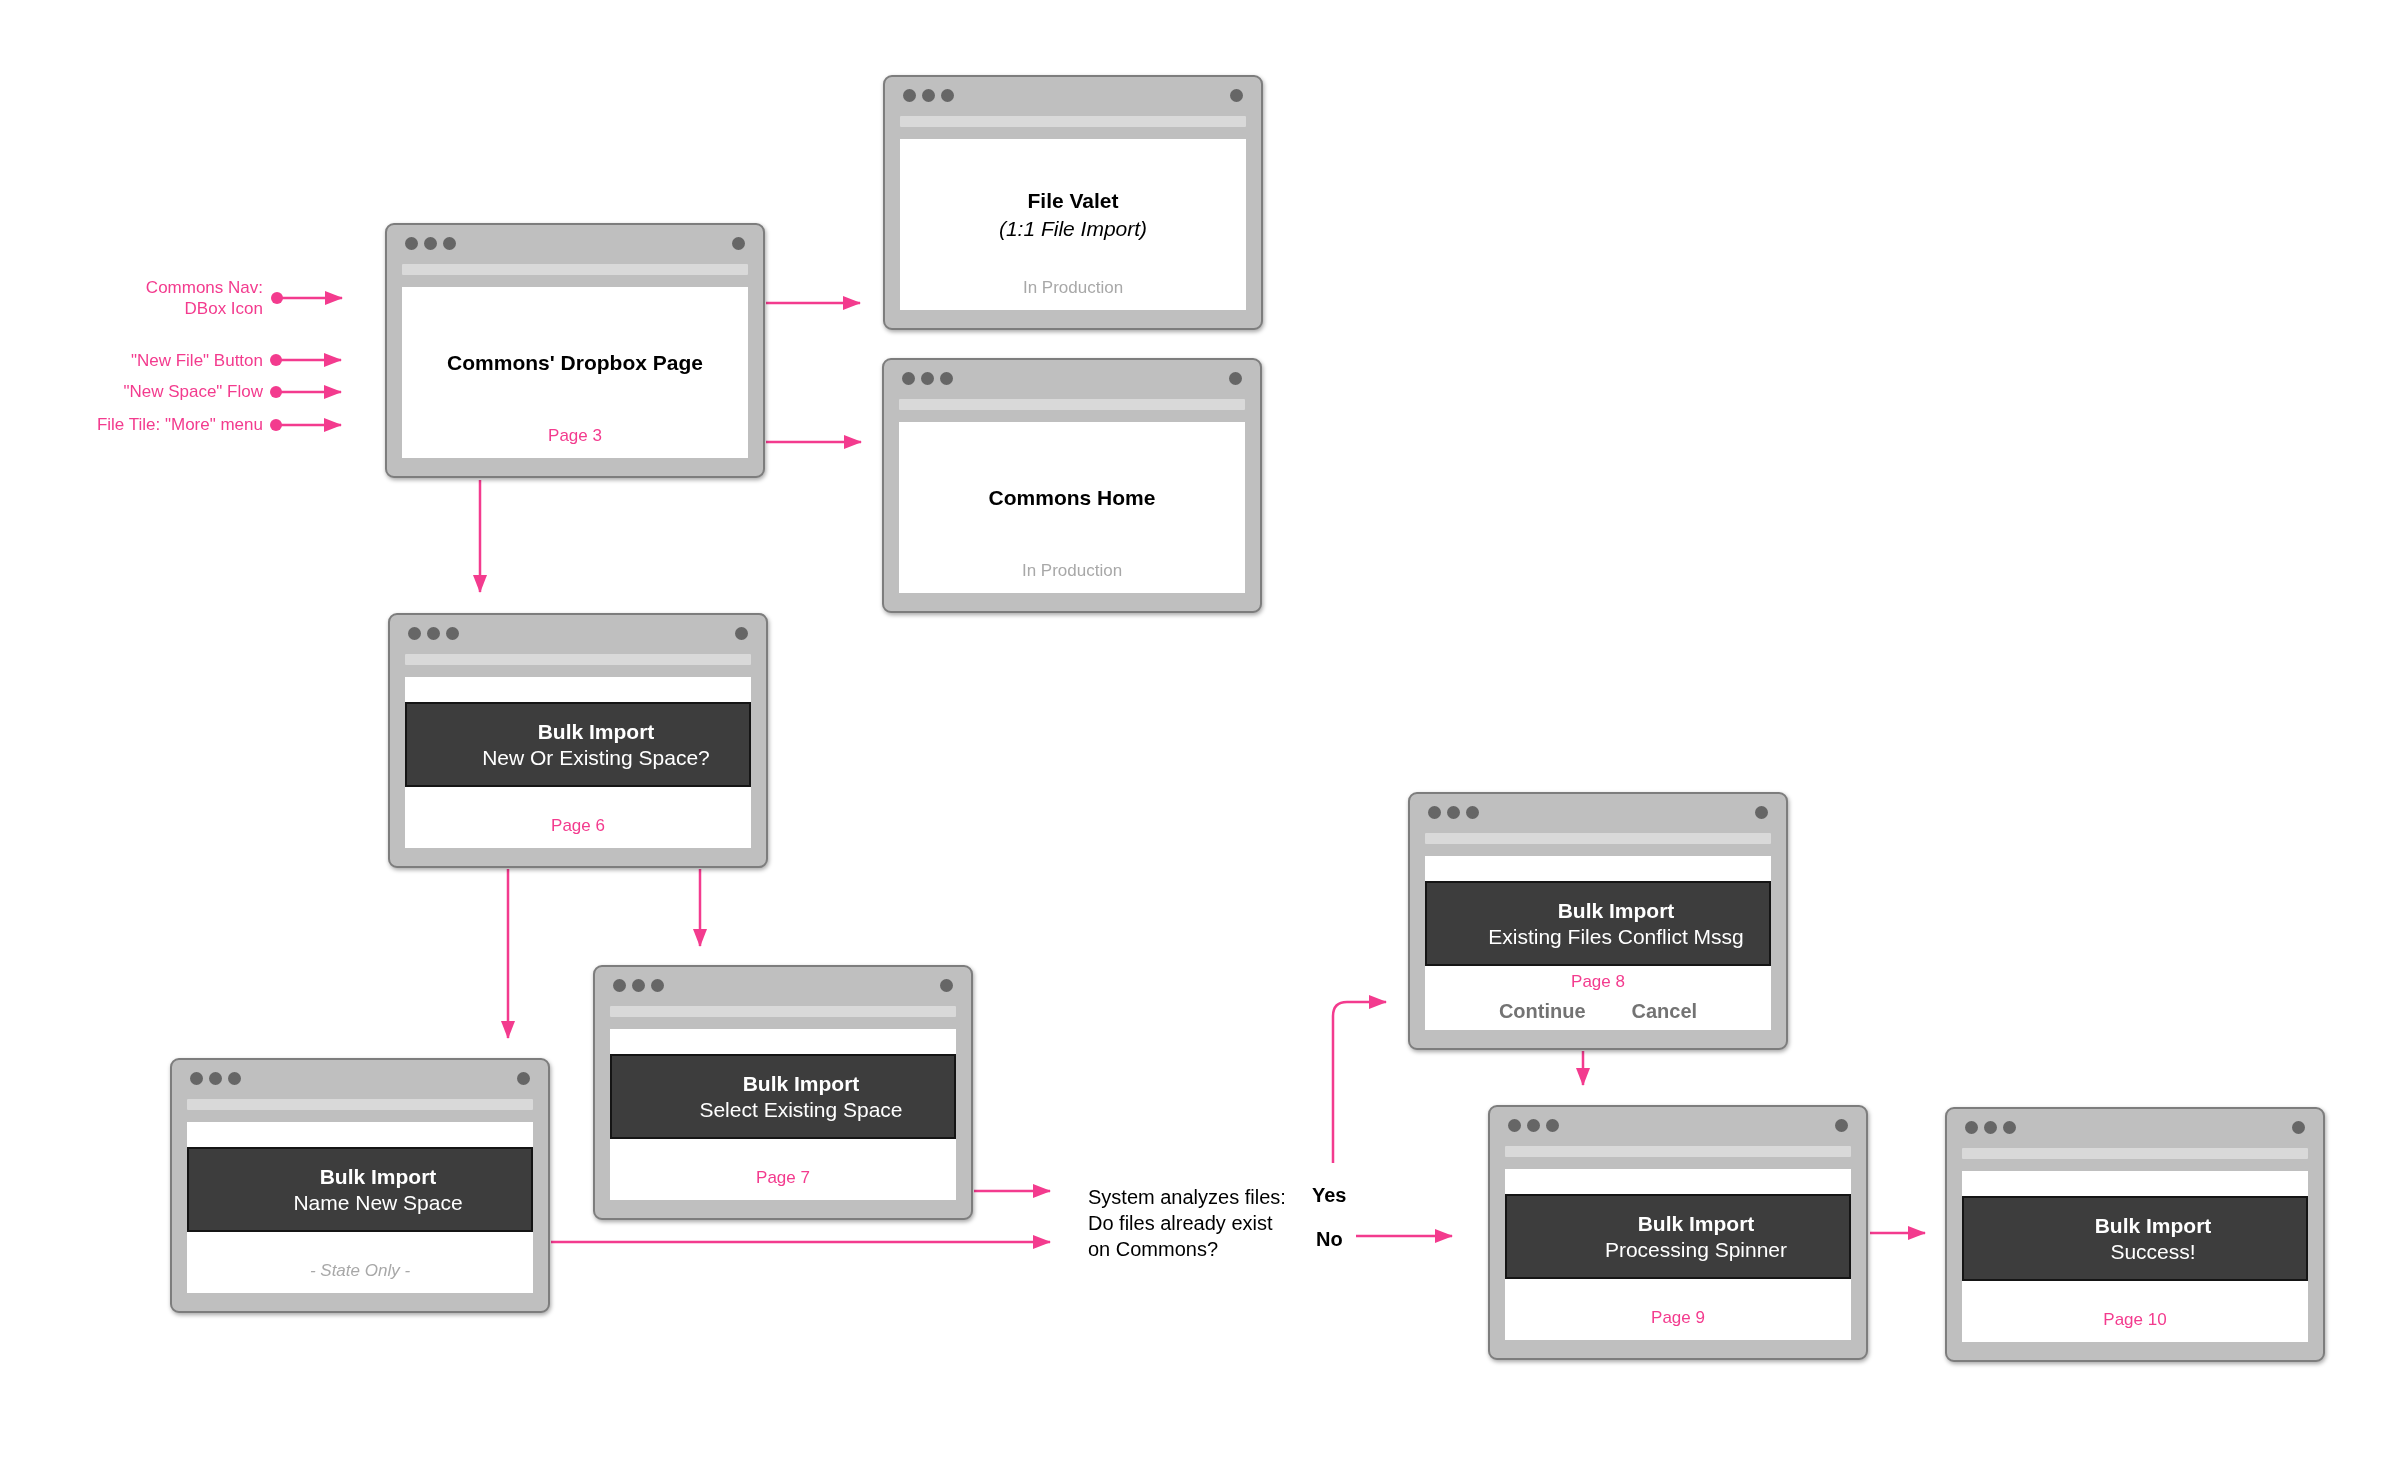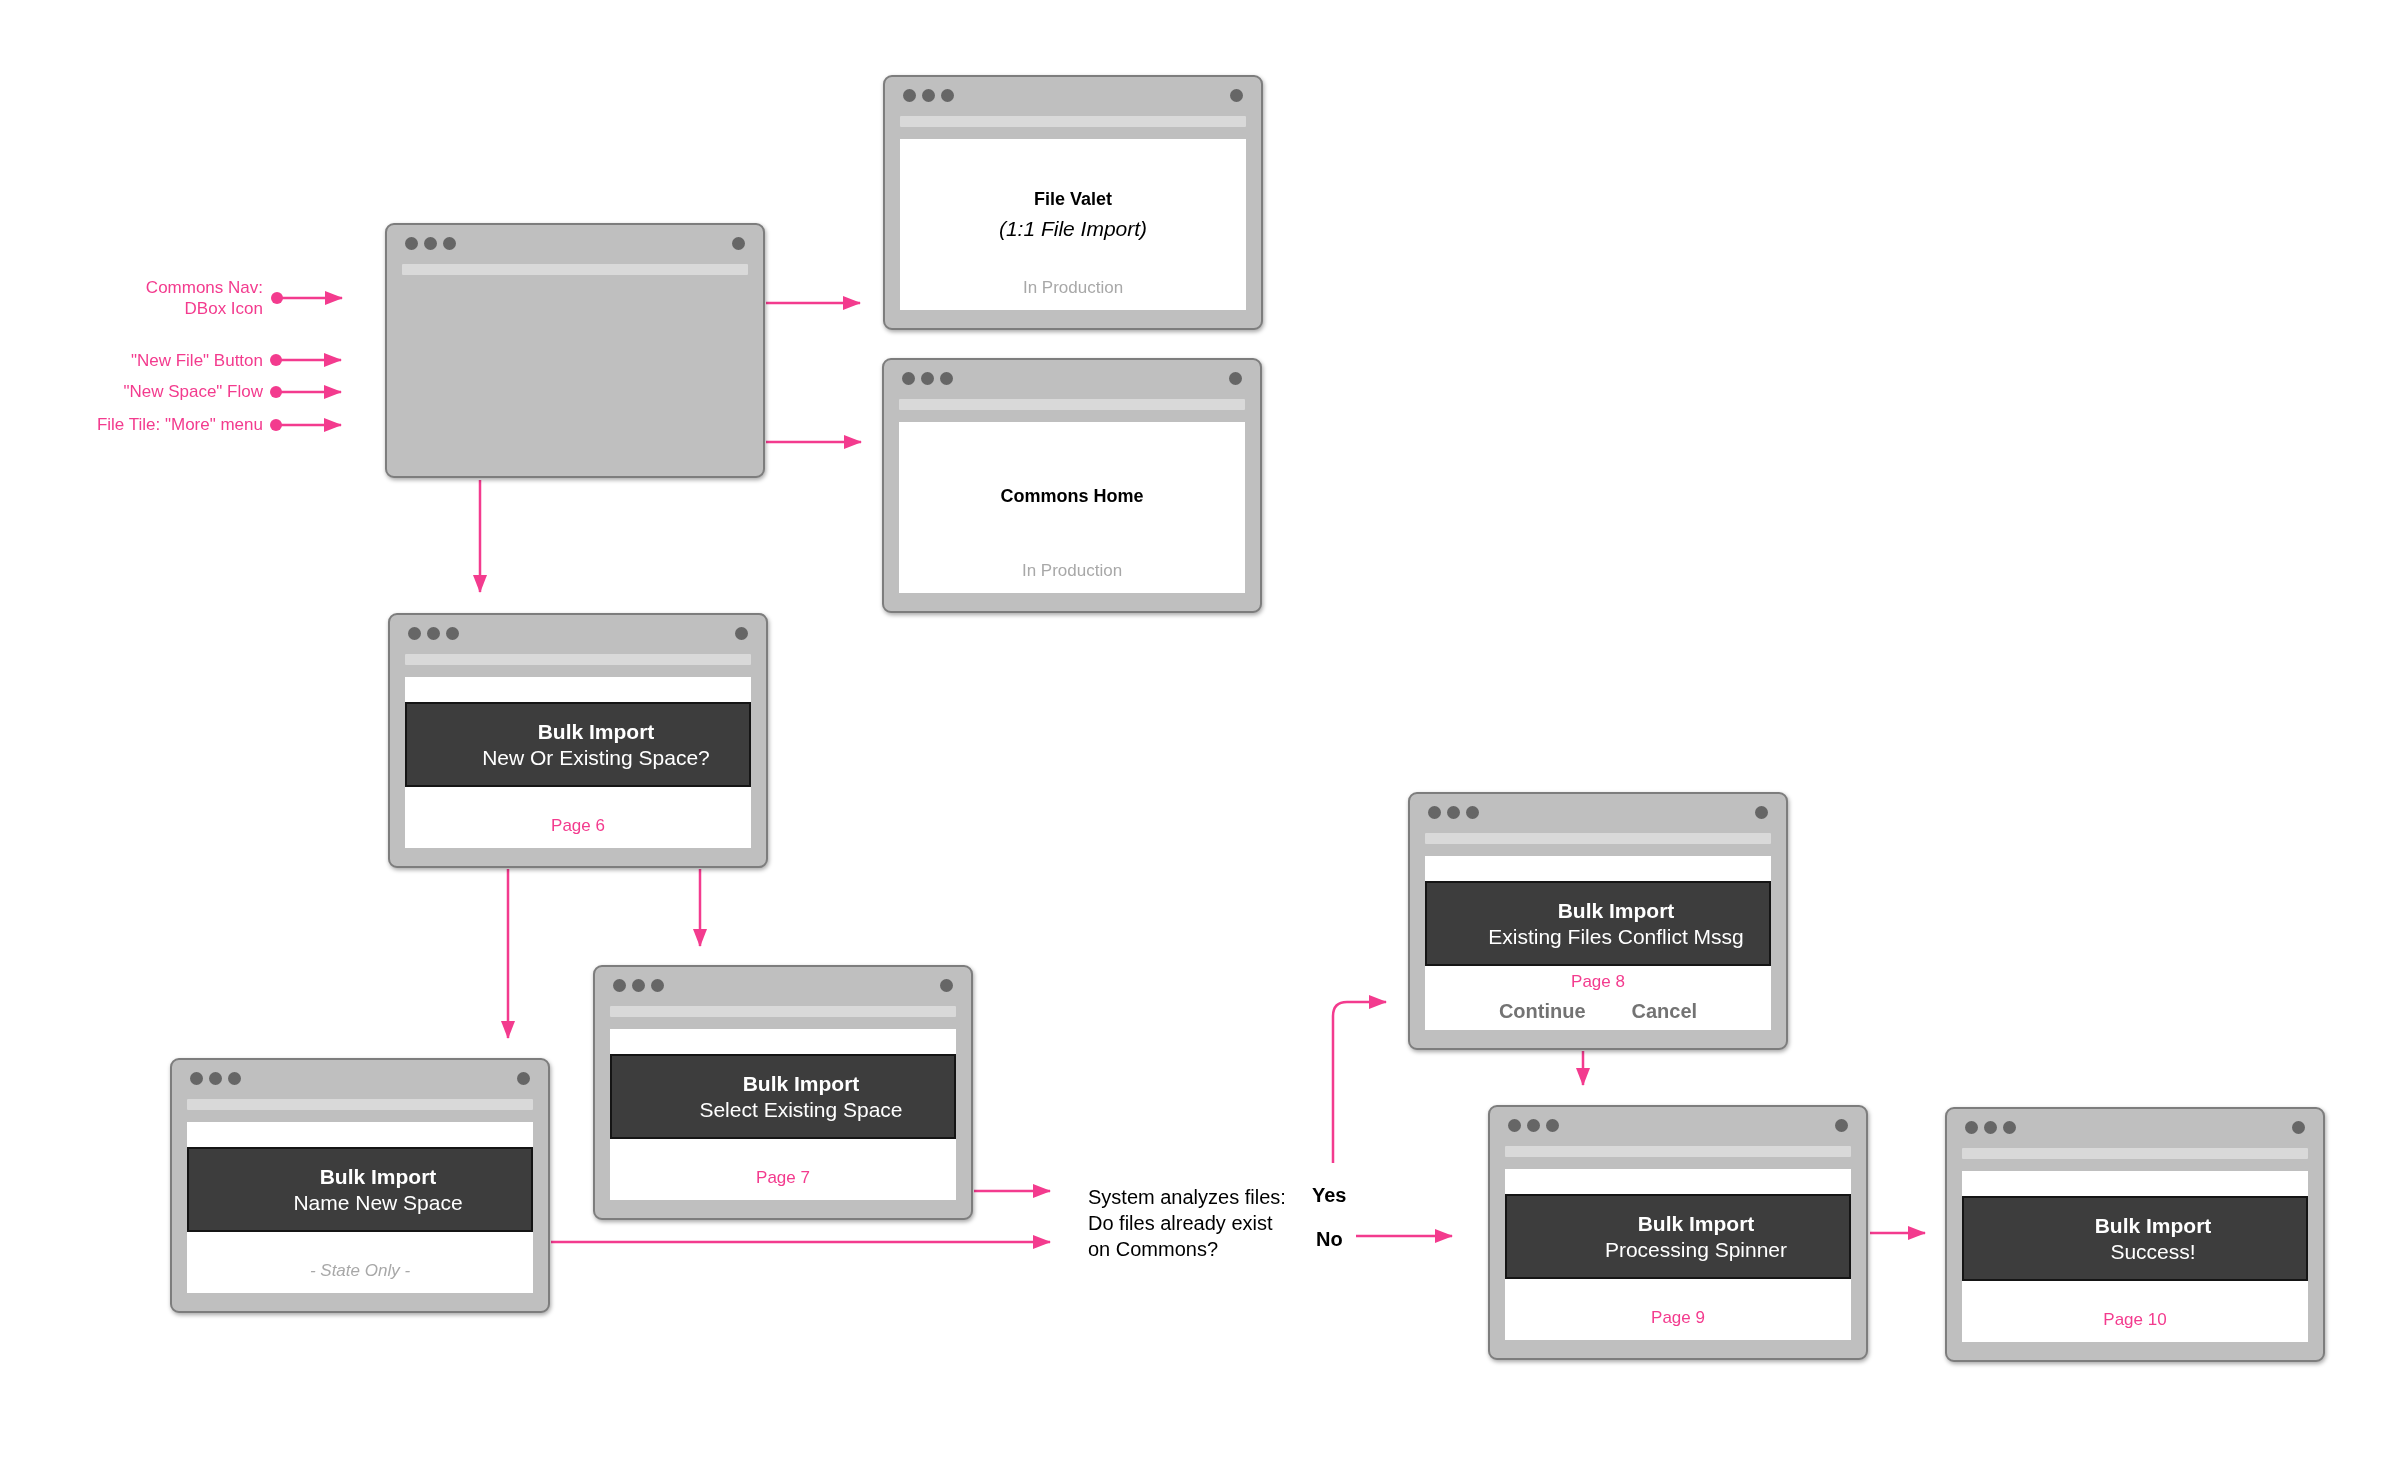--- a/index.html
+++ b/index.html
@@ -25,21 +25,21 @@
   .addr{position:absolute;top:39px;left:15px;right:15px;height:11px;background:var(--addr);border-radius:1px;}
   .content{position:absolute;top:62px;left:15px;right:15px;bottom:18px;background:#ffffff;}
 
   .banner{position:absolute;top:25px;left:0;right:0;height:85px;background:var(--banner);
     border:2px solid #151515;box-sizing:border-box;display:flex;flex-direction:column;
     justify-content:center;align-items:center;gap:5px;padding-left:36px;}
   .banner .bt{color:#fff;font-weight:bold;font-size:21px;line-height:1;}
   .banner .bs{color:#fff;font-size:21px;line-height:1;}
 
   .plain-title{position:absolute;left:0;right:0;top:64px;text-align:center;
-    font-weight:bold;font-size:18px;color:#000;}
+    font-weight:bold;font-size:21px;color:#000;}
   .plain-title.with-sub{top:50px;}
   .plain-sub{position:absolute;left:0;right:0;top:78px;text-align:center;
     font-style:italic;font-size:21px;color:#000;}
   .footer{position:absolute;left:0;right:0;bottom:12px;text-align:center;font-size:17px;}
   .footer.pink{color:var(--pink);}
   .footer.muted{color:var(--muted);}
   .footer.muted-italic{color:var(--muted);font-style:italic;}
   .footer.page8{bottom:38px;}
   .btn-row{position:absolute;left:0;right:0;bottom:7px;display:flex;justify-content:center;
     gap:46px;font-weight:bold;font-size:20px;color:#737373;}
@@ -109,20 +109,24 @@
   <div class="note" style="right:2144px;top:414px;">File Tile: "More" menu</div>
 
   <div class="window" style="left:385px;top:223px;">
     <div class="dots">
         <span></span>
         <span></span>
         <span></span>
       </div>
     <div class="dot-right"></div>
     <div class="addr"></div>
+    <div class="content">
+      <div class="plain-title">Commons' Dropbox Page</div>
+      <div class="footer pink">Page 3</div>
+    </div>
   </div>
 
   <div class="window" style="left:883px;top:75px;">
     <div class="dots">
         <span></span>
         <span></span>
         <span></span>
       </div>
     <div class="dot-right"></div>
     <div class="addr"></div>

